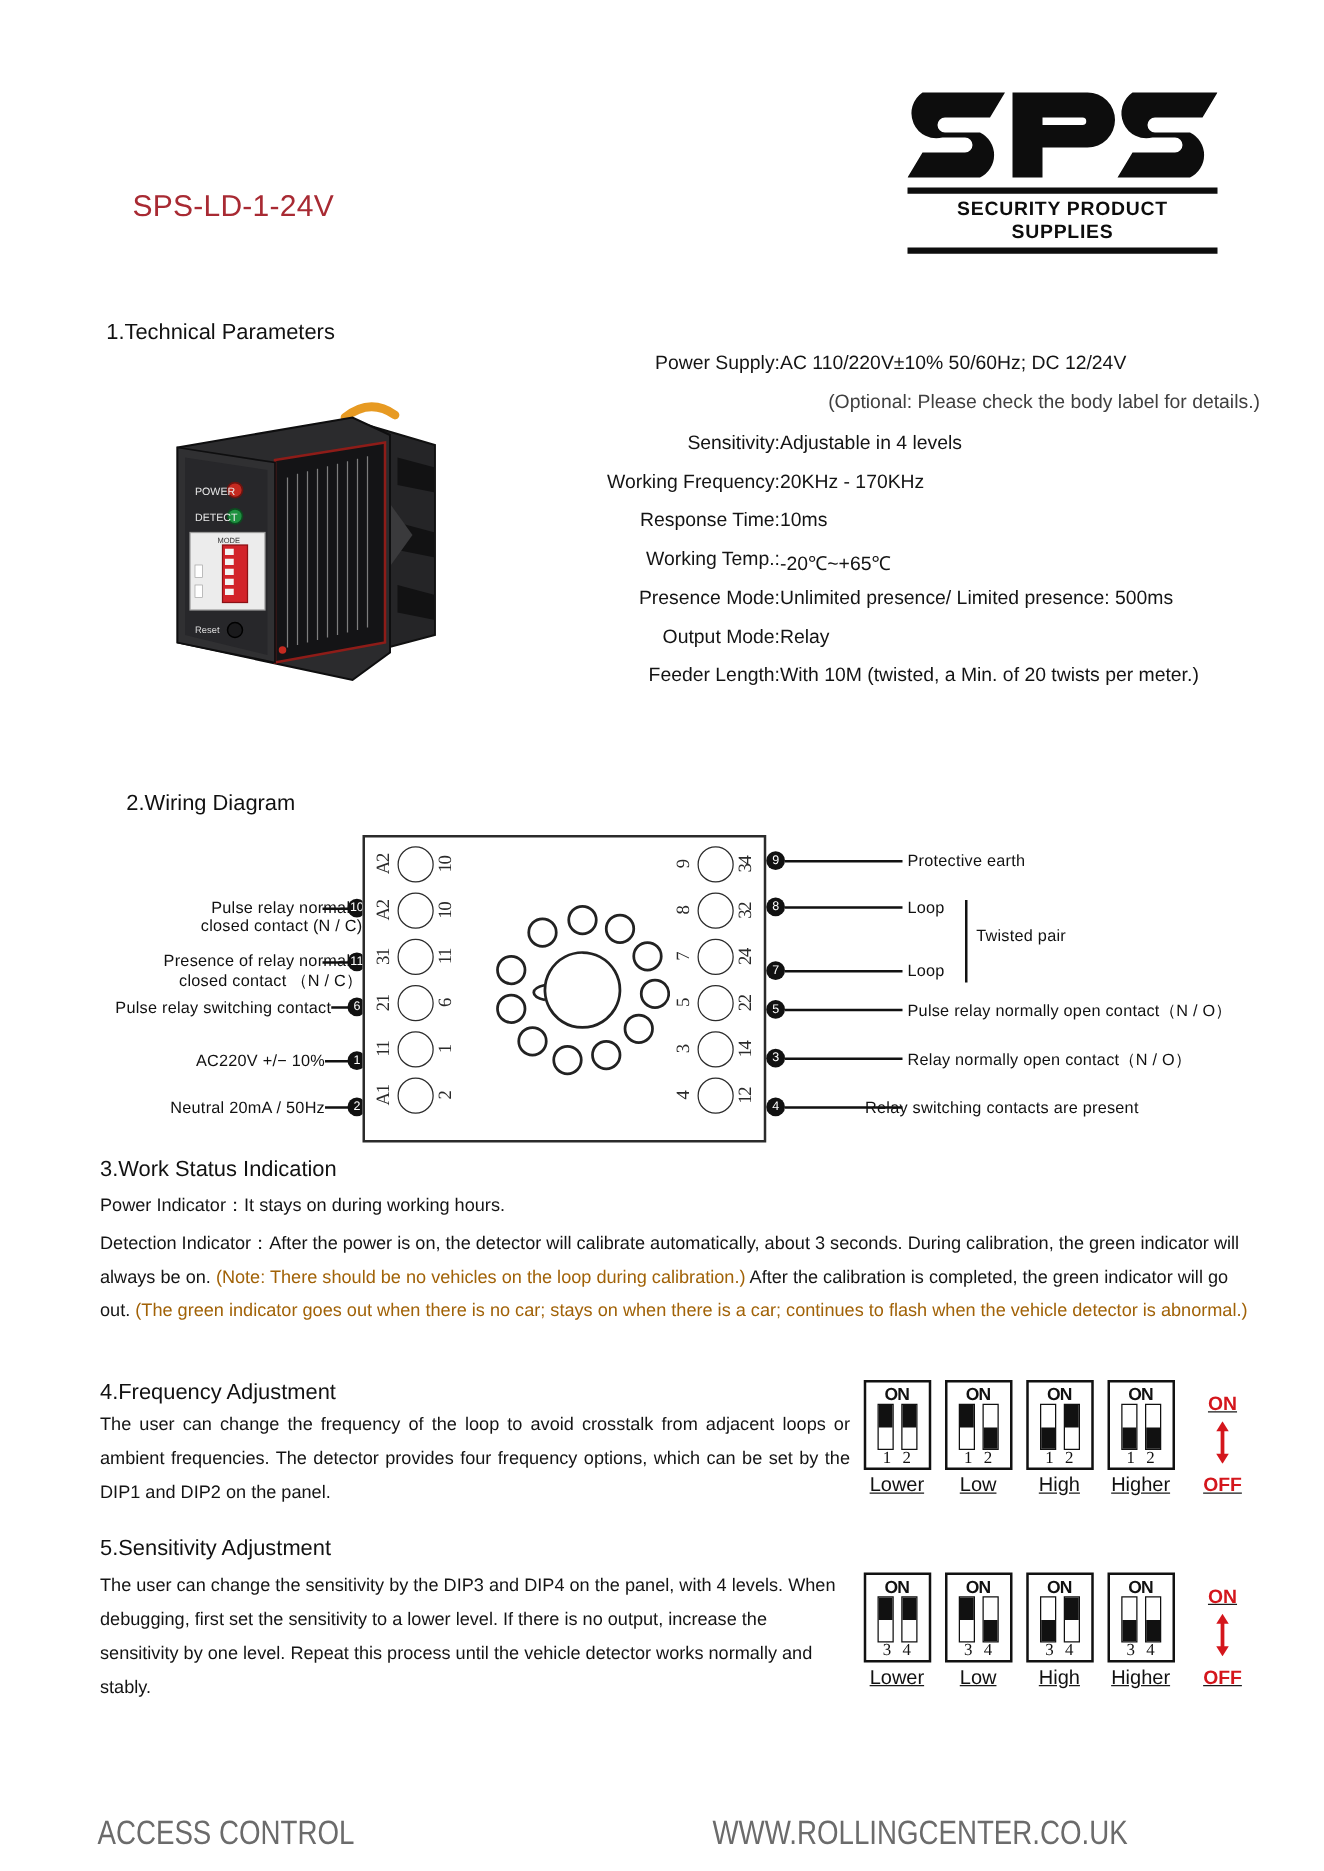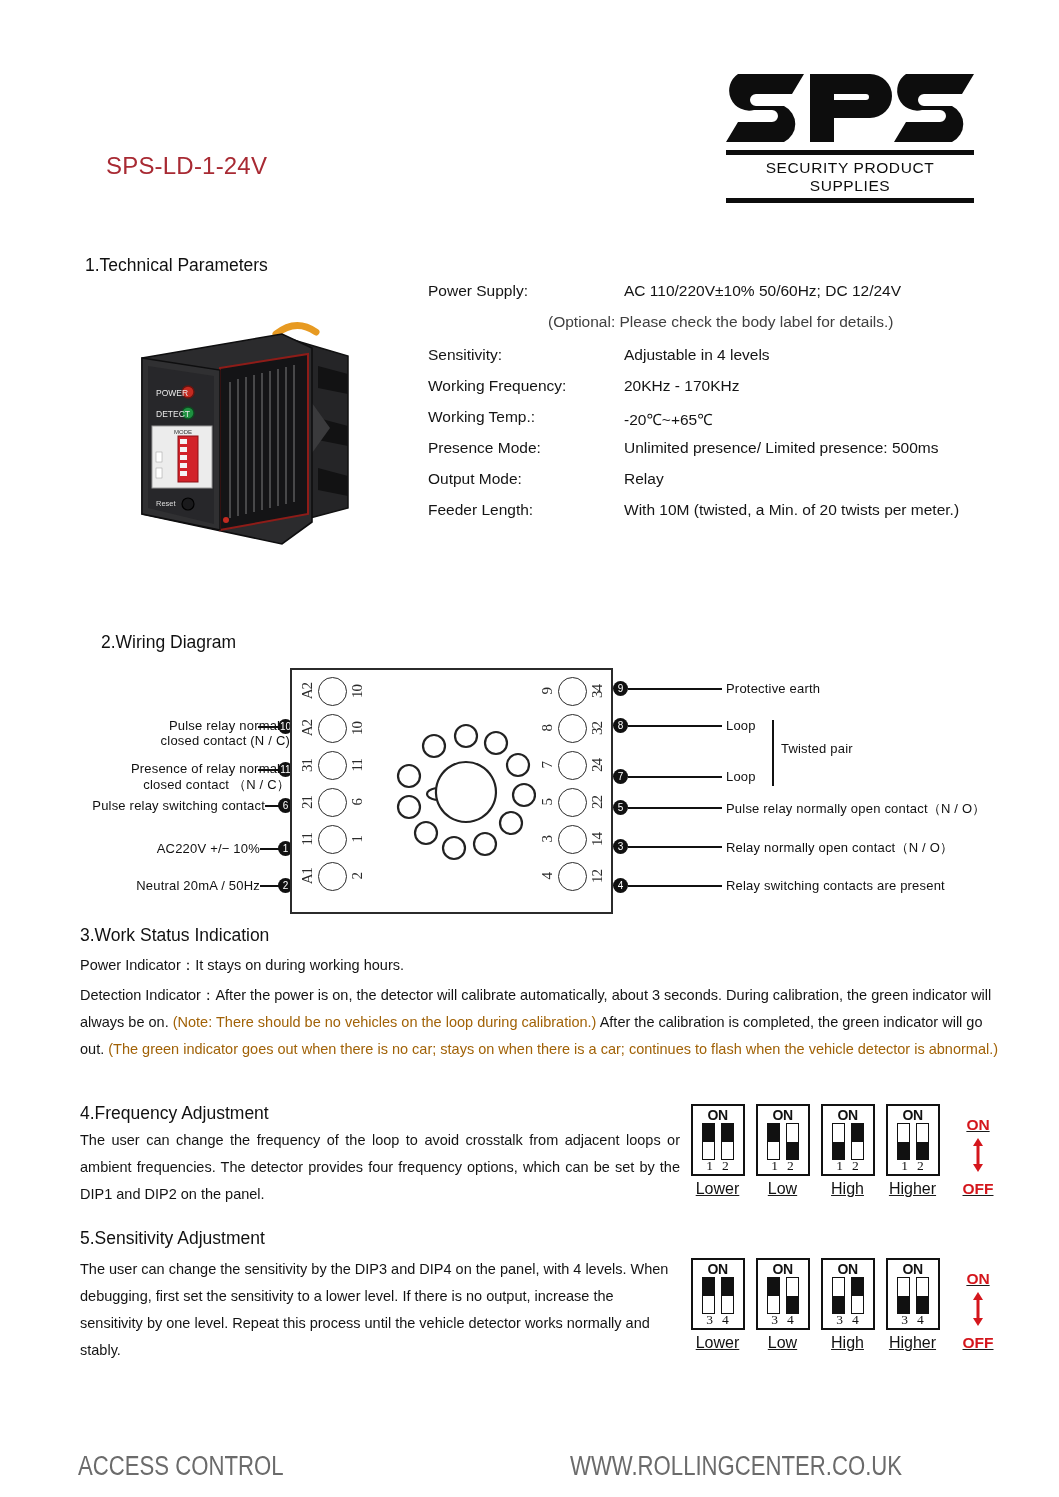--- a/index.html
+++ b/index.html
@@ -17,36 +17,36 @@
   .model-title{
     position:absolute;left:78px;top:152px;
     font-size:24px;letter-spacing:.2px;color:#a82a33;
     white-space:nowrap;
     margin-left:28px;
   }
   .logo{position:absolute;left:726px;top:68px;width:248px;}
   .logo-mark{width:248px;height:80px;display:block;}
   .logo-rule{height:5px;background:#0d0d0d;margin-top:2px;}
   .logo-sub{
-    text-align:center;font-size:15.5px;font-weight:normal;
+    text-align:center;font-size:15.5px;font-weight:bold;
     letter-spacing:.6px;color:#0d0d0d;padding:4px 0 3px;
     font-family:"Liberation Sans", sans-serif;
   }
   .logo-rule2{height:5px;background:#0d0d0d;}
 
   
   .sec-h{position:absolute;font-size:17.5px;color:#111;white-space:nowrap;}
   #sec1-h{left:85px;top:255px;}
   #sec2-h{left:101px;top:632px;}
   #sec3-h{left:80px;top:925px;}
   #sec4-h{left:80px;top:1103px;}
   #sec5-h{left:80px;top:1228px;}
 
   
-  .spec{position:absolute;left:428px;top:282px;width:580px;}
+  .spec{position:absolute;left:428px;top:282px;width:580px;text-align:right;}
   .spec-row{display:flex;margin-bottom:2px;height:29px;align-items:flex-start;}
   .spec-k{width:196px;font-size:15.5px;color:#141414;flex:0 0 196px;}
   .spec-v{font-size:15.5px;color:#141414;}
   .spec-cont{font-size:15.5px;color:#404040;margin:0 0 4px 120px;height:29px;}
 
   
   .photo{position:absolute;left:112px;top:308px;width:260px;height:270px;}
 
   
   .wd{position:absolute;left:290px;top:668px;width:319px;height:242px;border:2px solid #2b2b2b;background:#fff;}
@@ -183,20 +183,24 @@
       <div class="spec-v">AC 110/220V±10% 50/60Hz; DC 12/24V</div>
     </div>
     <div class="spec-cont">(Optional: Please check the body label for details.)</div>
     <div class="spec-row">
       <div class="spec-k">Sensitivity:</div>
       <div class="spec-v">Adjustable in 4 levels</div>
     </div>
     <div class="spec-row">
       <div class="spec-k">Working Frequency:</div>
       <div class="spec-v">20KHz - 170KHz</div>
+    </div>
+    <div class="spec-row">
+      <div class="spec-k">Response Time:</div>
+      <div class="spec-v">10ms</div>
     </div>
     <div class="spec-row">
       <div class="spec-k">Working Temp.:</div>
       <div class="spec-v">-20℃~+65℃</div>
     </div>
     <div class="spec-row">
       <div class="spec-k">Presence Mode:</div>
       <div class="spec-v">Unlimited presence/ Limited presence: 500ms</div>
     </div>
     <div class="spec-row">
@@ -349,21 +353,21 @@
   <span class="bullet" style="position:absolute;left:613px;top:800px;">5</span>
   <span class="lead" style="position:absolute;left:628px;top:807px;width:94px;"></span>
   <div class="callout" style="left:726px;top:800px;">Pulse relay normally open contact（N / O）</div>
 
   <span class="bullet" style="position:absolute;left:613px;top:839px;">3</span>
   <span class="lead" style="position:absolute;left:628px;top:846px;width:94px;"></span>
   <div class="callout" style="left:726px;top:839px;">Relay normally open contact（N / O）</div>
 
   <span class="bullet" style="position:absolute;left:613px;top:878px;">4</span>
   <span class="lead" style="position:absolute;left:628px;top:885px;width:94px;"></span>
-  <div class="callout" style="left:726px;top:878px;">Relay switching contacts are present</div>
+  <div class="callout" style="left:692px;top:878px;">Relay switching contacts are present</div>
 
   <div class="sec-h" id="sec3-h">3.Work Status Indication</div>
   <div class="para" style="left:80px;top:952px;width:930px;">Power Indicator：It stays on during working hours.</div>
   <div class="para" style="left:80px;top:982px;width:930px;">
     <span>Detection  Indicator：After the power is on, the detector will calibrate automatically, about 3 seconds. During calibration, the green indicator will always be on. </span><span class="red">(Note: There should be no vehicles on the loop during calibration.)</span><span> After the calibration is completed, the green indicator will go out. </span><span class="red">(The green indicator goes out when there is no car; stays on when there is a car; continues to flash when the vehicle detector is abnormal.)</span>
   </div>
 
   <div class="sec-h" id="sec4-h">4.Frequency Adjustment</div>
   <div class="para just" style="left:80px;top:1127px;width:600px;">The user can change the frequency of the loop to avoid crosstalk from adjacent loops or ambient frequencies. The detector provides four frequency options, which can be set by the DIP1 and DIP2 on the panel.</div>
 

